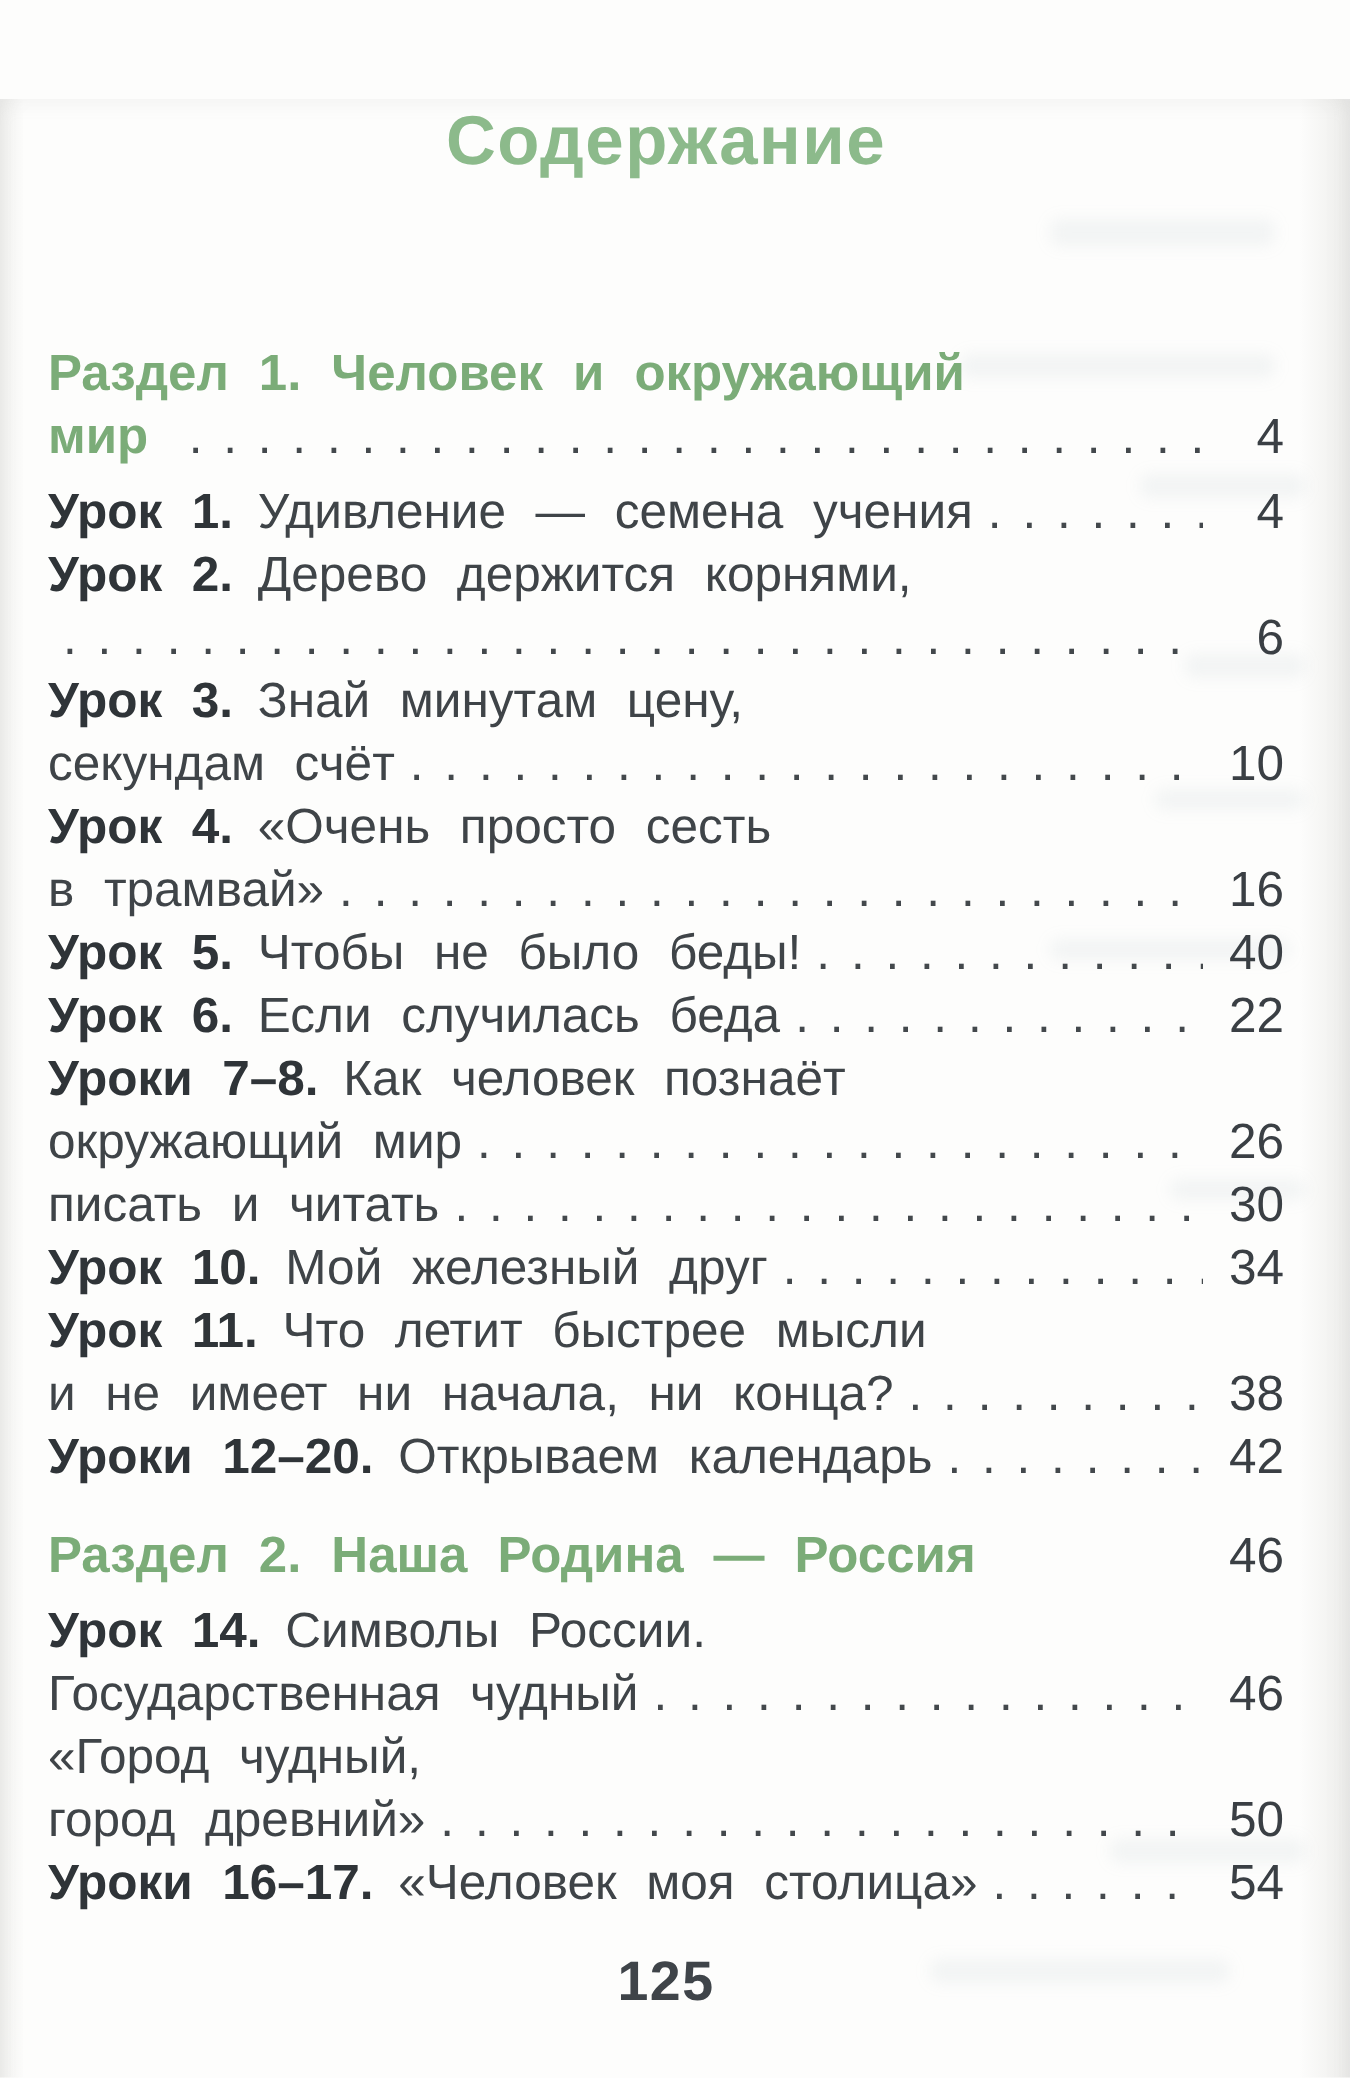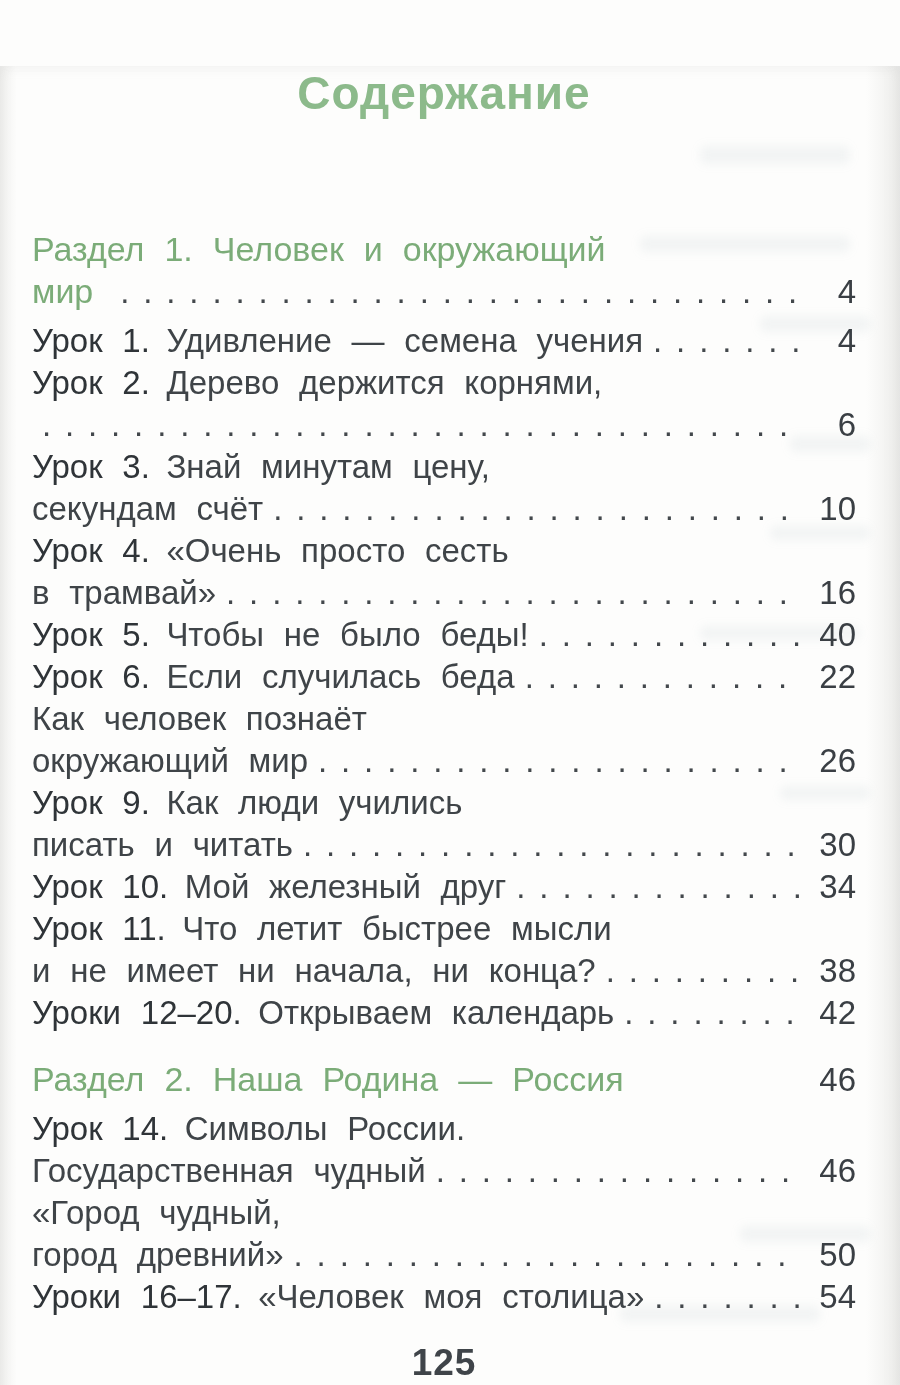--- a/index.html
+++ b/index.html
@@ -32,21 +32,21 @@
   .toc-entry.section { margin-bottom: 8px; }
   .toc-entry.section:not(:first-child) { margin-top: 24px; }
   .toc-line {
     display: flex;
     align-items: baseline;
     height: 42px;
     font-size: 33px;
     word-spacing: 0.32em;
     white-space: nowrap;
   }
-  .lbl { font-weight: normal; color: #2f3438; flex: none; }
+  .lbl { font-weight: bold; color: #2f3438; flex: none; }
   .lbl:not(:empty) { margin-right: 0.5em; }
   .txt { color: #3f4448; flex: none; }
   .section .lbl, .section .txt { color: #7bac78; font-size: 34px; }
   .leader {
     flex: 1 1 auto;
     min-width: 0;
     overflow: hidden;
     white-space: nowrap;
     letter-spacing: 0.42em;
     color: #43484c;
@@ -170,38 +170,33 @@
       <div class="toc-entry lesson">
         <div class="toc-line">
           <span class="lbl">Урок 6.</span>
           <span class="txt">Если случилась беда</span>
           <span class="leader">......................................................................</span>
           <span class="pg">22</span>
         </div>
       </div>
       <div class="toc-entry lesson">
         <div class="toc-line">
+          <span class="lbl">Уроки 7–8.</span>
           <span class="txt">Как человек познаёт</span>
           <span class="leader"></span>
           <span class="pg"></span>
         </div>
         <div class="toc-line">
           <span class="lbl"></span>
           <span class="txt">окружающий мир</span>
           <span class="leader">......................................................................</span>
           <span class="pg">26</span>
         </div>
       </div>
       <div class="toc-entry lesson">
-        <div class="toc-line">
-          <span class="lbl">Урок 9.</span>
-          <span class="txt">Как люди учились</span>
-          <span class="leader"></span>
-          <span class="pg"></span>
-        </div>
         <div class="toc-line">
           <span class="lbl"></span>
           <span class="txt">писать и читать</span>
           <span class="leader">......................................................................</span>
           <span class="pg">30</span>
         </div>
       </div>
       <div class="toc-entry lesson">
         <div class="toc-line">
           <span class="lbl">Урок 10.</span>

